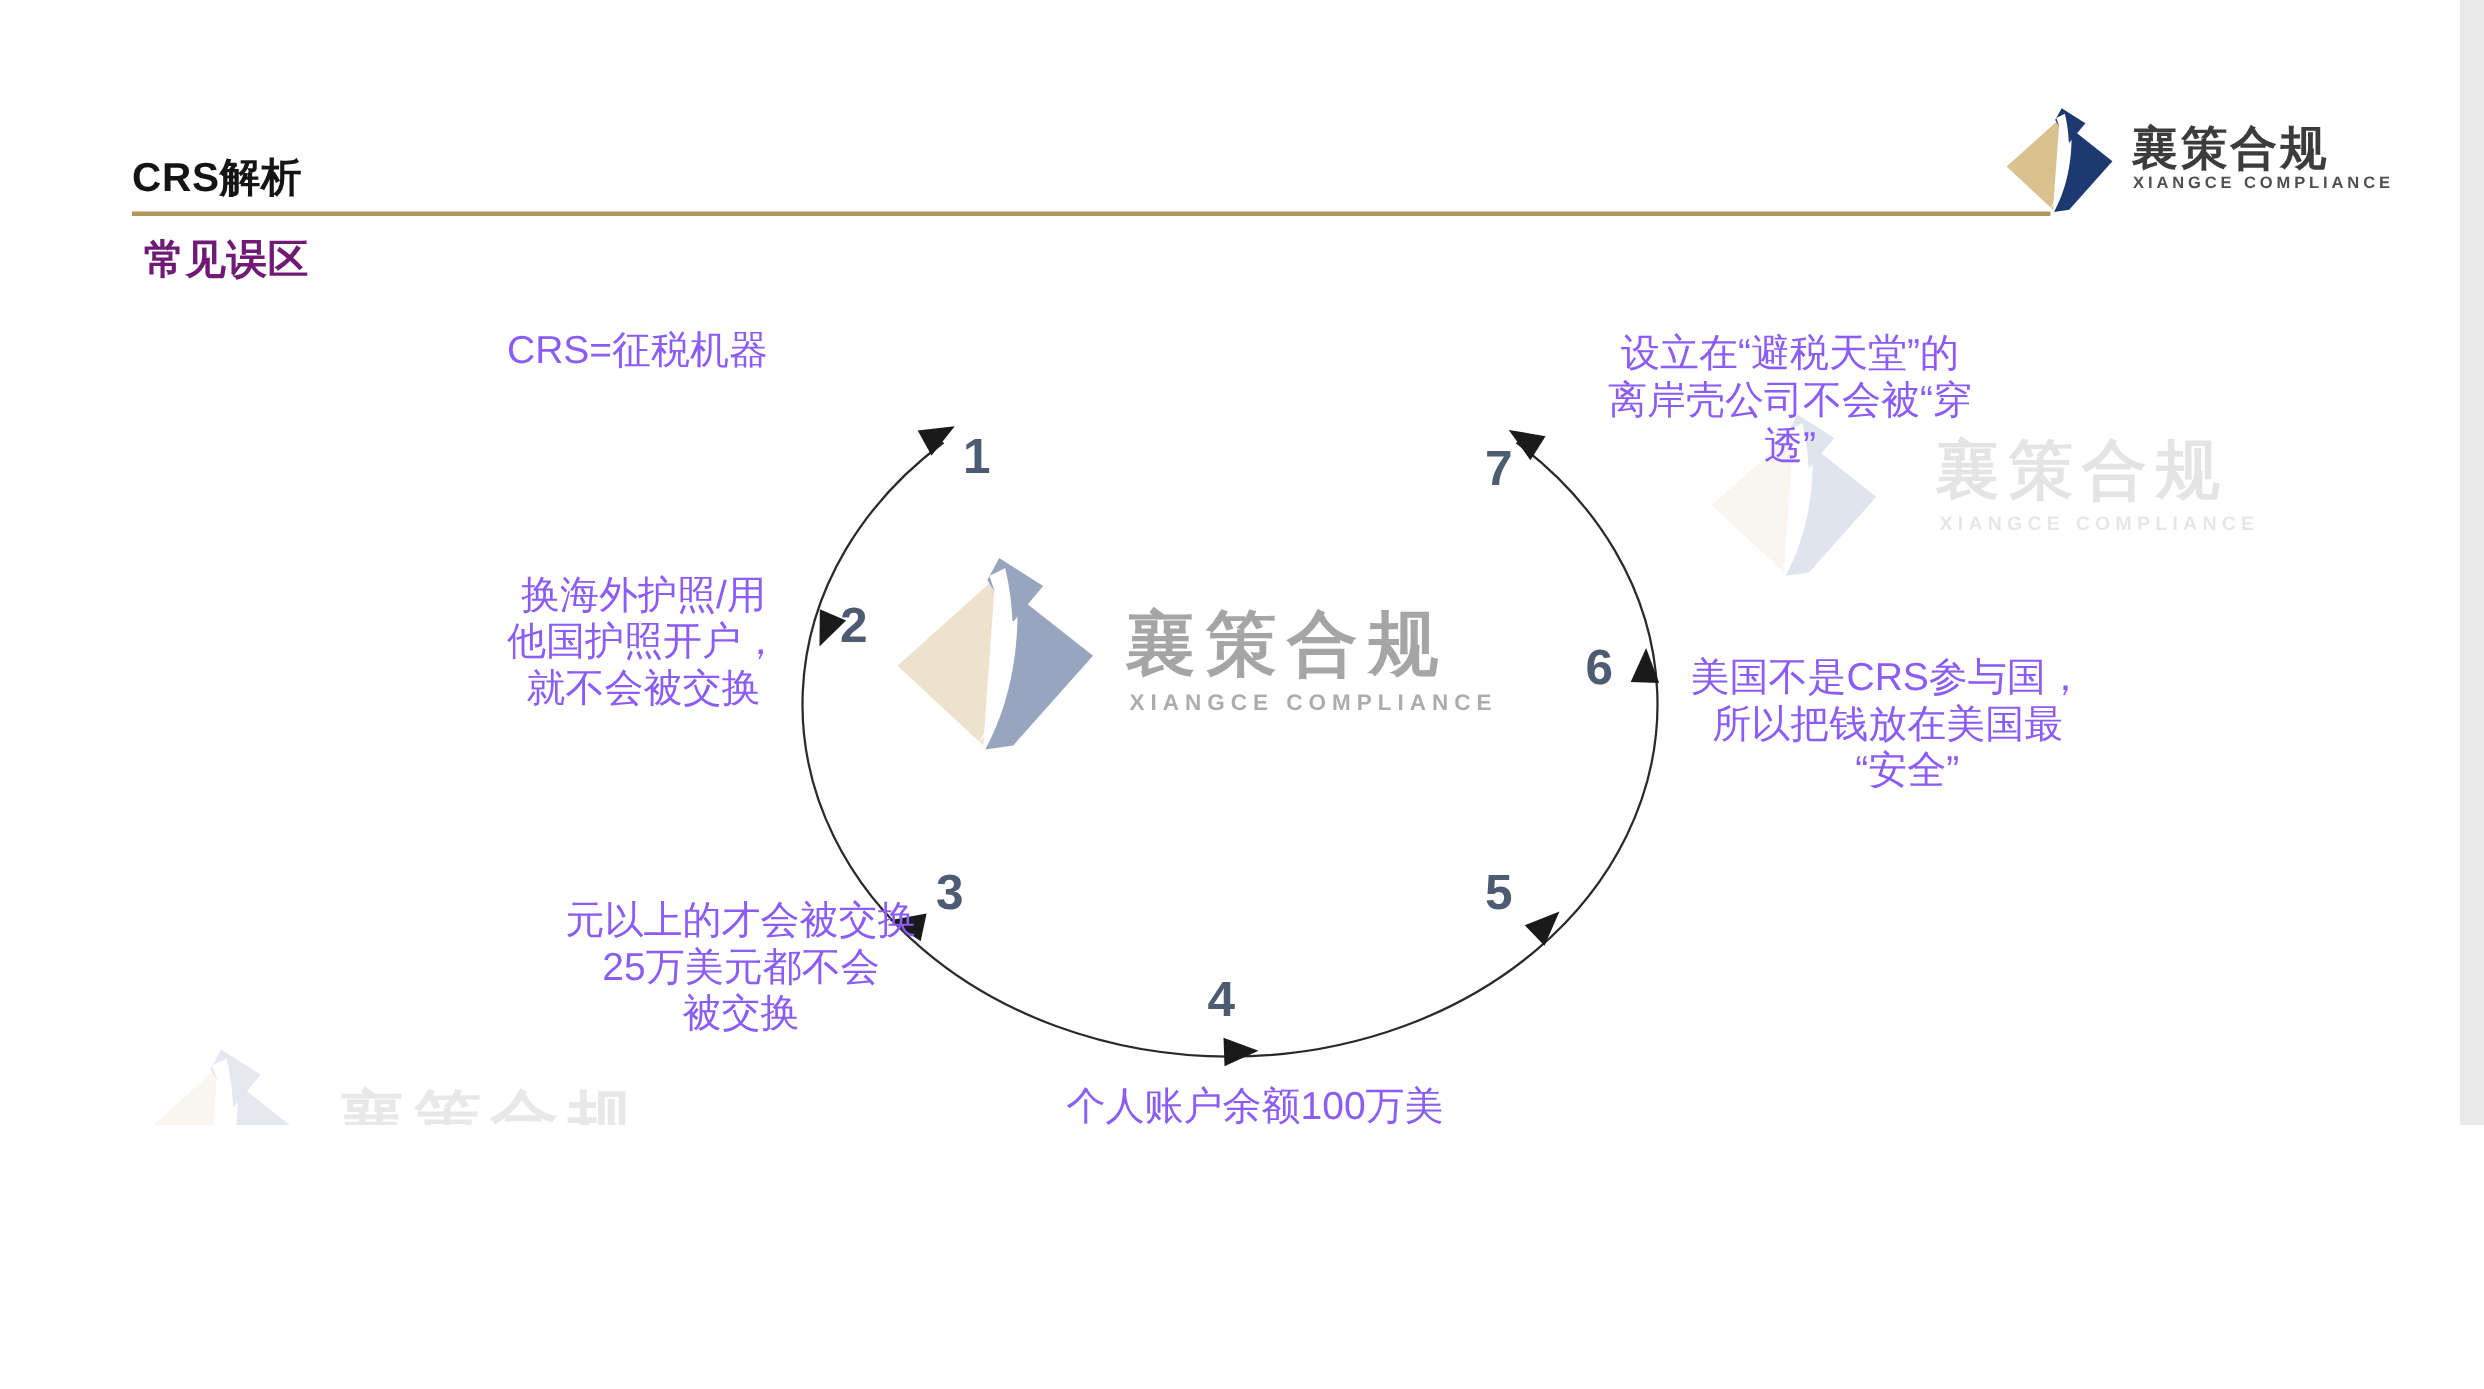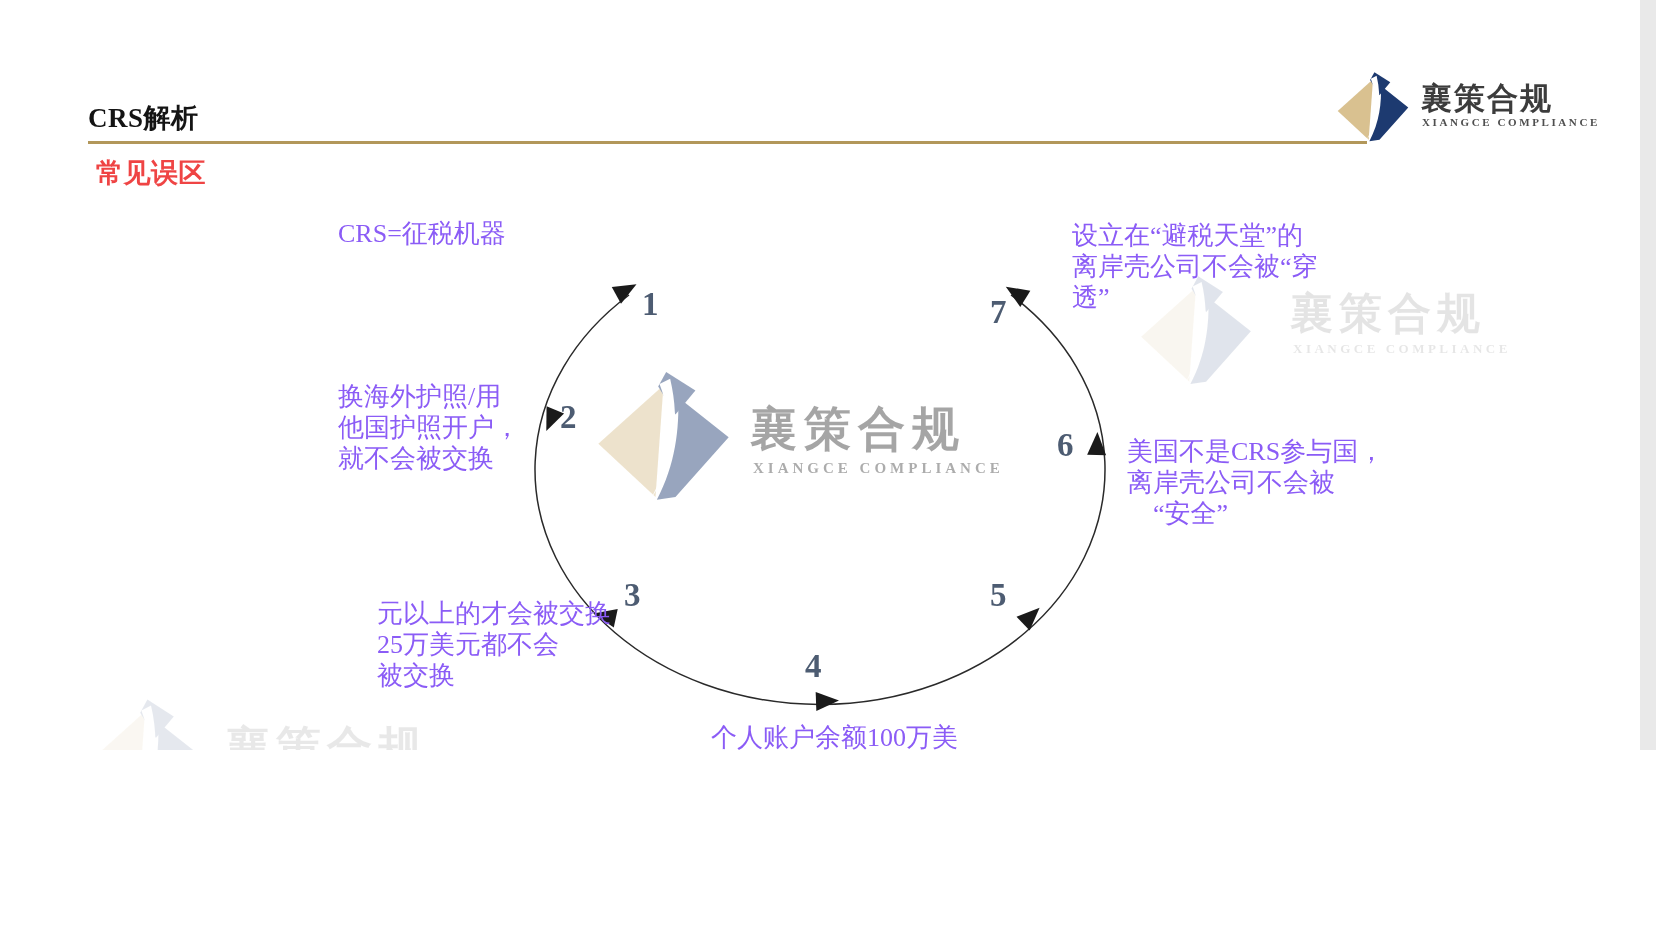--- a/index.html
+++ b/index.html
@@ -1,25 +1,25 @@
 <!DOCTYPE html>
 <html><head>
 <meta charset="utf-8">
 <style>
   html,body{margin:0;padding:0;background:#ffffff;}
   .slide{
     position:relative;width:1656px;height:750px;background:#ffffff;overflow:hidden;
-    font-family:Liberation Serif, serif;color:#111;
+    font-family:Liberation Sans, sans-serif;color:#111;text-align:center;
   }
   .right-strip{position:absolute;left:1640px;top:0;width:16px;height:926px;background:#e9e9e9;}
 
   
   .page-title{position:absolute;left:88px;top:100px;font-size:27px;font-weight:700;color:#141414;letter-spacing:.5px;}
   .gold-divider{position:absolute;left:88px;top:141px;width:1279px;height:3px;background:#b2975a;}
-  .page-subtitle{position:absolute;left:96px;top:155px;font-size:27px;font-weight:700;color:#ef4444;letter-spacing:.5px;}
+  .page-subtitle{position:absolute;left:96px;top:155px;font-size:27px;font-weight:700;color:#701a75;letter-spacing:.5px;}
 
   
   .brand{position:absolute;left:1337px;top:70px;width:300px;height:80px;}
   .brand .mark{position:absolute;left:0;top:0;width:72px;height:72px;}
   .brand .name{position:absolute;left:84px;top:8px;font-size:31px;font-weight:700;color:#3c3c3c;letter-spacing:2px;white-space:nowrap;}
   .brand .tagline{position:absolute;left:85px;top:46px;font-size:11px;font-weight:600;color:#4f4f4f;letter-spacing:2.6px;white-space:nowrap;}
 
   
   .wm{position:absolute;}
   .wm .mark{position:absolute;left:0;top:0;}
@@ -134,19 +134,19 @@
   <div class="step-text" id="t1">CRS=征税机器</div>
   <div class="step-text" id="t2">换海外护照/用
 他国护照开户，
 就不会被交换</div>
   <div class="step-text" id="t3">元以上的才会被交换
 25万美元都不会
 被交换</div>
   <div class="step-text" id="t4">个人账户余额100万美
 元以上的才会被交换</div>
   <div class="step-text" id="t6">美国不是CRS参与国，
-离岸壳公司不会被
+所以把钱放在美国最
 　“安全”</div>
   <div class="step-text" id="t7">设立在“避税天堂”的
 离岸壳公司不会被“穿
 透”</div>
 
 </div>
 
 </body></html>

